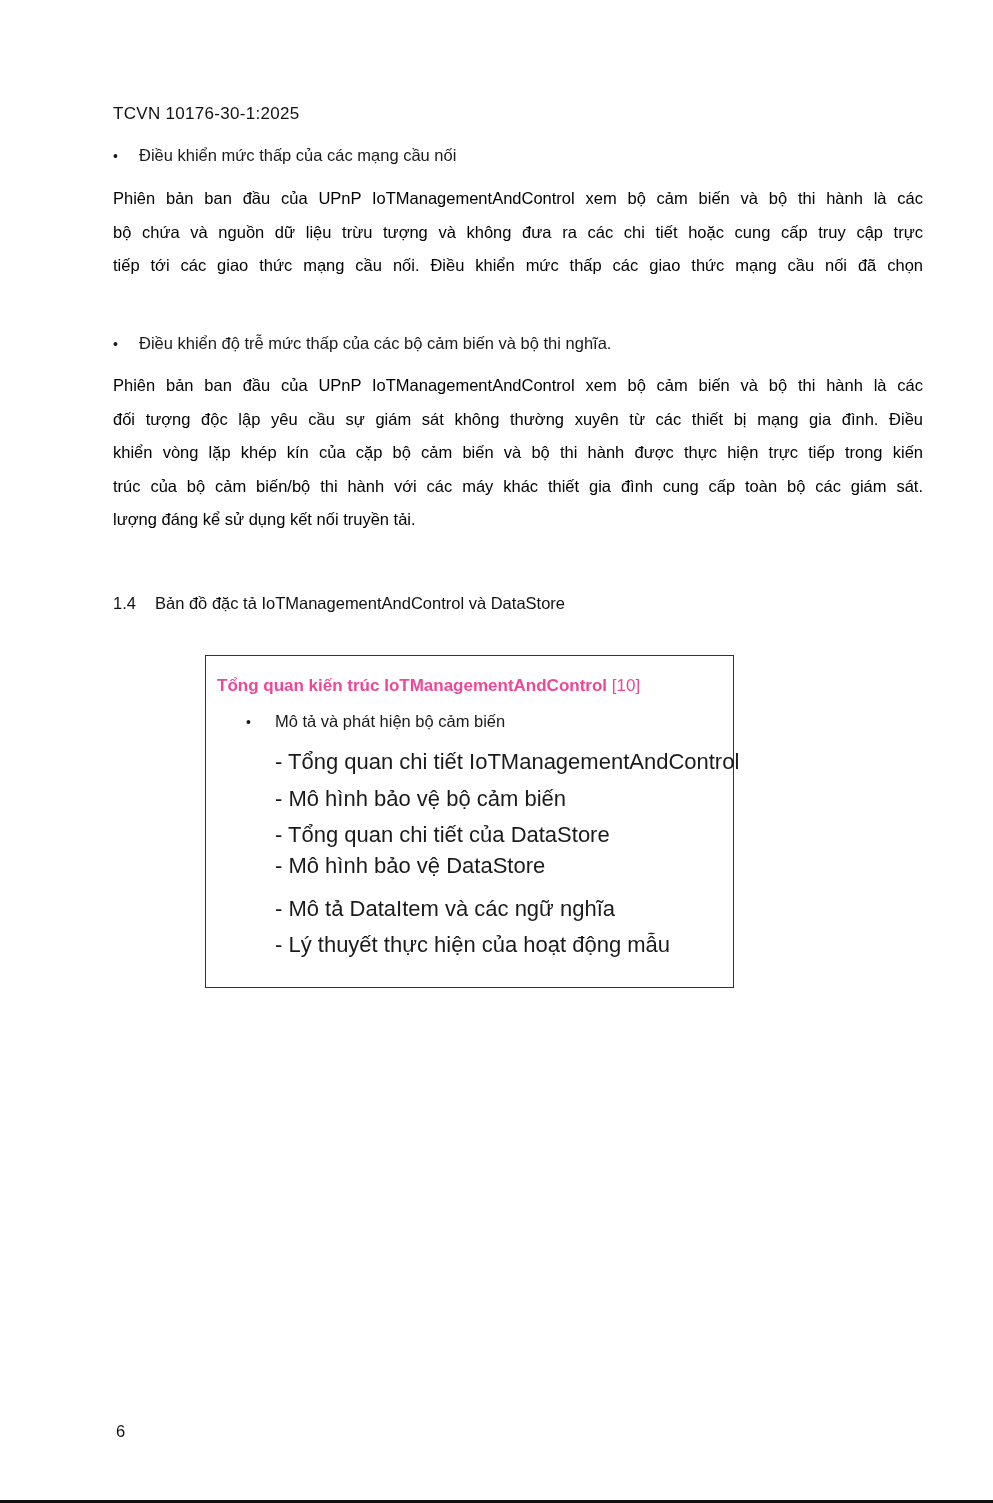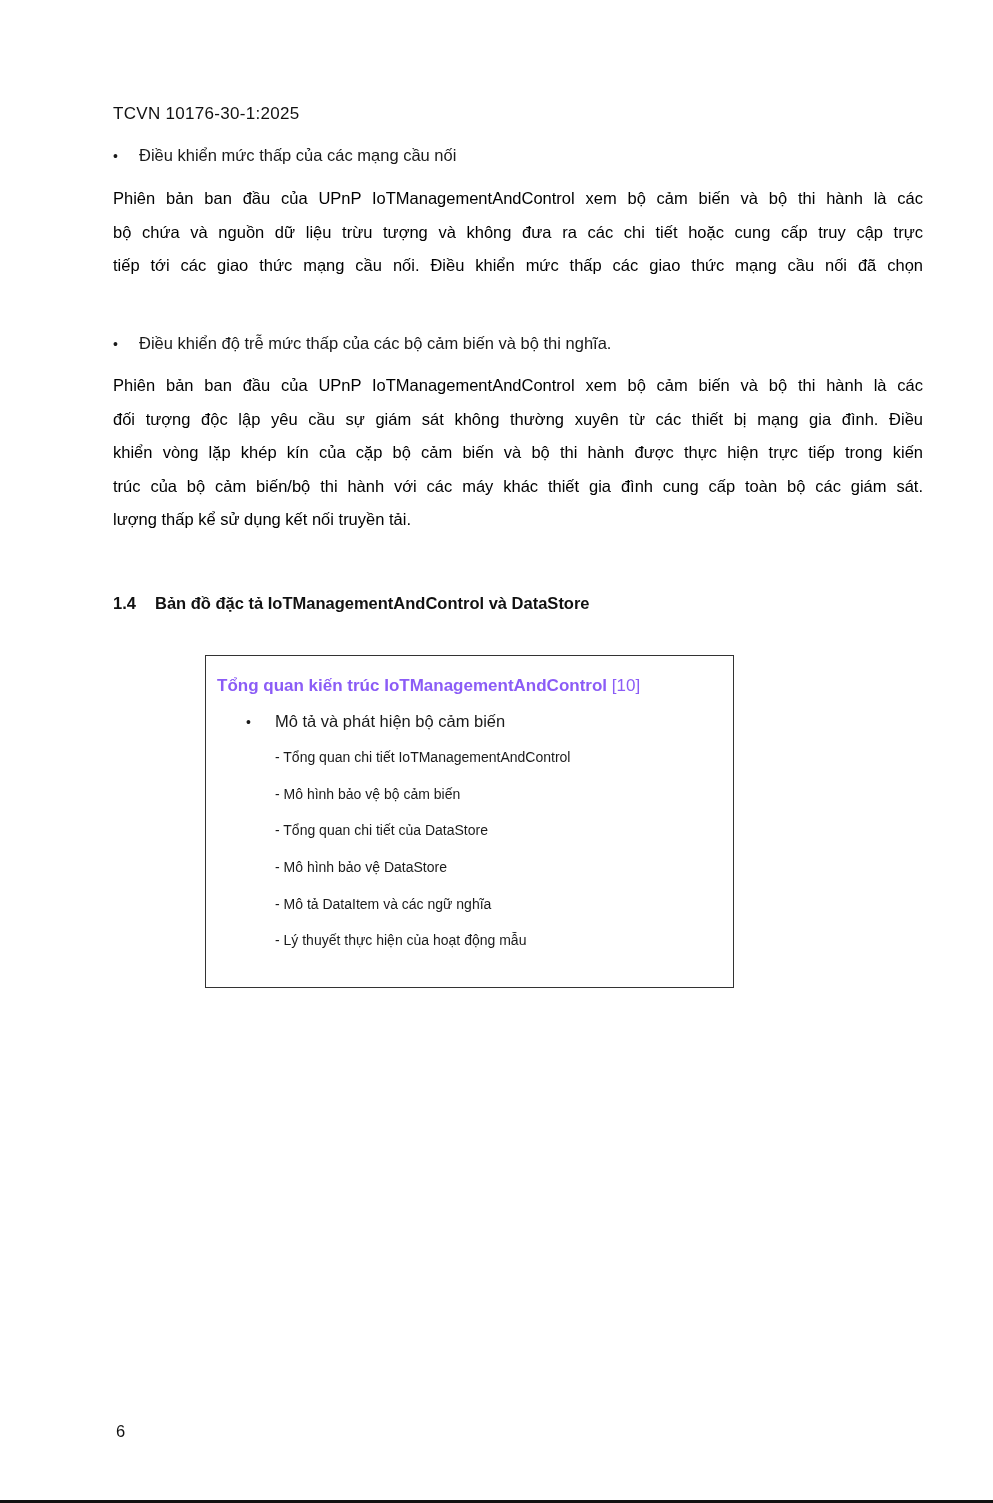--- a/index.html
+++ b/index.html
@@ -51,21 +51,21 @@
       text-align-last: justify;
     }
     .para .ln.last {
       text-align-last: left;
     }
     .section-heading {
       position: absolute;
       left: 113px;
       top: 594px;
       font-size: 16.5px;
-      font-weight: bold;
+      font-weight: normal;
       color: #111;
       white-space: nowrap;
     }
     .section-heading .num {
       display: inline-block;
       width: 42px;
     }
     .overview-box {
       position: absolute;
       left: 205px;
@@ -74,42 +74,42 @@
       height: 333px;
       border: 1.5px solid #333;
       box-sizing: border-box;
     }
     .box-title {
       position: absolute;
       left: 11px;
       top: 20px;
       font-size: 17px;
       font-weight: bold;
-      color: #8b5cf6;
+      color: #ec4899;
       white-space: nowrap;
     }
     .box-title .ref {
       font-weight: normal;
     }
     .box-bullet {
       position: absolute;
       left: 40px;
       top: 56px;
       font-size: 16.5px;
       white-space: nowrap;
     }
     .box-bullet .dot {
       display: inline-block;
       width: 29px;
       font-size: 14px;
     }
     .box-sub {
       position: absolute;
       left: 69px;
-      font-size: 14px;
+      font-size: 22px;
       white-space: nowrap;
     }
     .page-number {
       position: absolute;
       left: 116px;
       top: 1422px;
       font-size: 16.5px;
       color: #111;
     }
     .bottom-rule {
@@ -138,38 +138,38 @@
 
 <div class="bullet-line" style="top:334px;">
   <span class="dot">•</span><span>Điều khiển độ trễ mức thấp của các bộ cảm biến và bộ thi nghĩa.</span>
 </div>
 
 <div class="para" style="top:369px;">
   <span class="ln">Phiên bản ban đầu của UPnP IoTManagementAndControl xem bộ cảm biến và bộ thi hành là các</span>
   <span class="ln">đối tượng độc lập yêu cầu sự giám sát không thường xuyên từ các thiết bị mạng gia đình. Điều</span>
   <span class="ln">khiển vòng lặp khép kín của cặp bộ cảm biến và bộ thi hành được thực hiện trực tiếp trong kiến</span>
   <span class="ln">trúc của bộ cảm biến/bộ thi hành với các máy khác thiết gia đình cung cấp toàn bộ các giám sát.</span>
-  <span class="ln last">lượng thấp kể sử dụng kết nối truyền tải.</span>
+  <span class="ln last">lượng đáng kể sử dụng kết nối truyền tải.</span>
 </div>
 
 <div class="section-heading">
   <span class="num">1.4</span><span>Bản đồ đặc tả IoTManagementAndControl và DataStore</span>
 </div>
 
 <div class="overview-box">
   <div class="box-title">
     <span>Tổng quan kiến trúc IoTManagementAndControl</span>
     <span class="ref">[10]</span>
   </div>
   <div class="box-bullet">
     <span class="dot">•</span><span>Mô tả và phát hiện bộ cảm biến</span>
   </div>
   <div class="box-sub" style="top:93px;">- Tổng quan chi tiết IoTManagementAndControl</div>
   <div class="box-sub" style="top:130px;">- Mô hình bảo vệ bộ cảm biến</div>
   <div class="box-sub" style="top:166px;">- Tổng quan chi tiết của DataStore</div>
-  <div class="box-sub" style="top:203px;">- Mô hình bảo vệ DataStore</div>
+  <div class="box-sub" style="top:197px;">- Mô hình bảo vệ DataStore</div>
   <div class="box-sub" style="top:240px;">- Mô tả DataItem và các ngữ nghĩa</div>
   <div class="box-sub" style="top:276px;">- Lý thuyết thực hiện của hoạt động mẫu</div>
 </div>
 
 <div class="page-number">6</div>
 
 <div class="bottom-rule"></div>
 
 </body></html>

